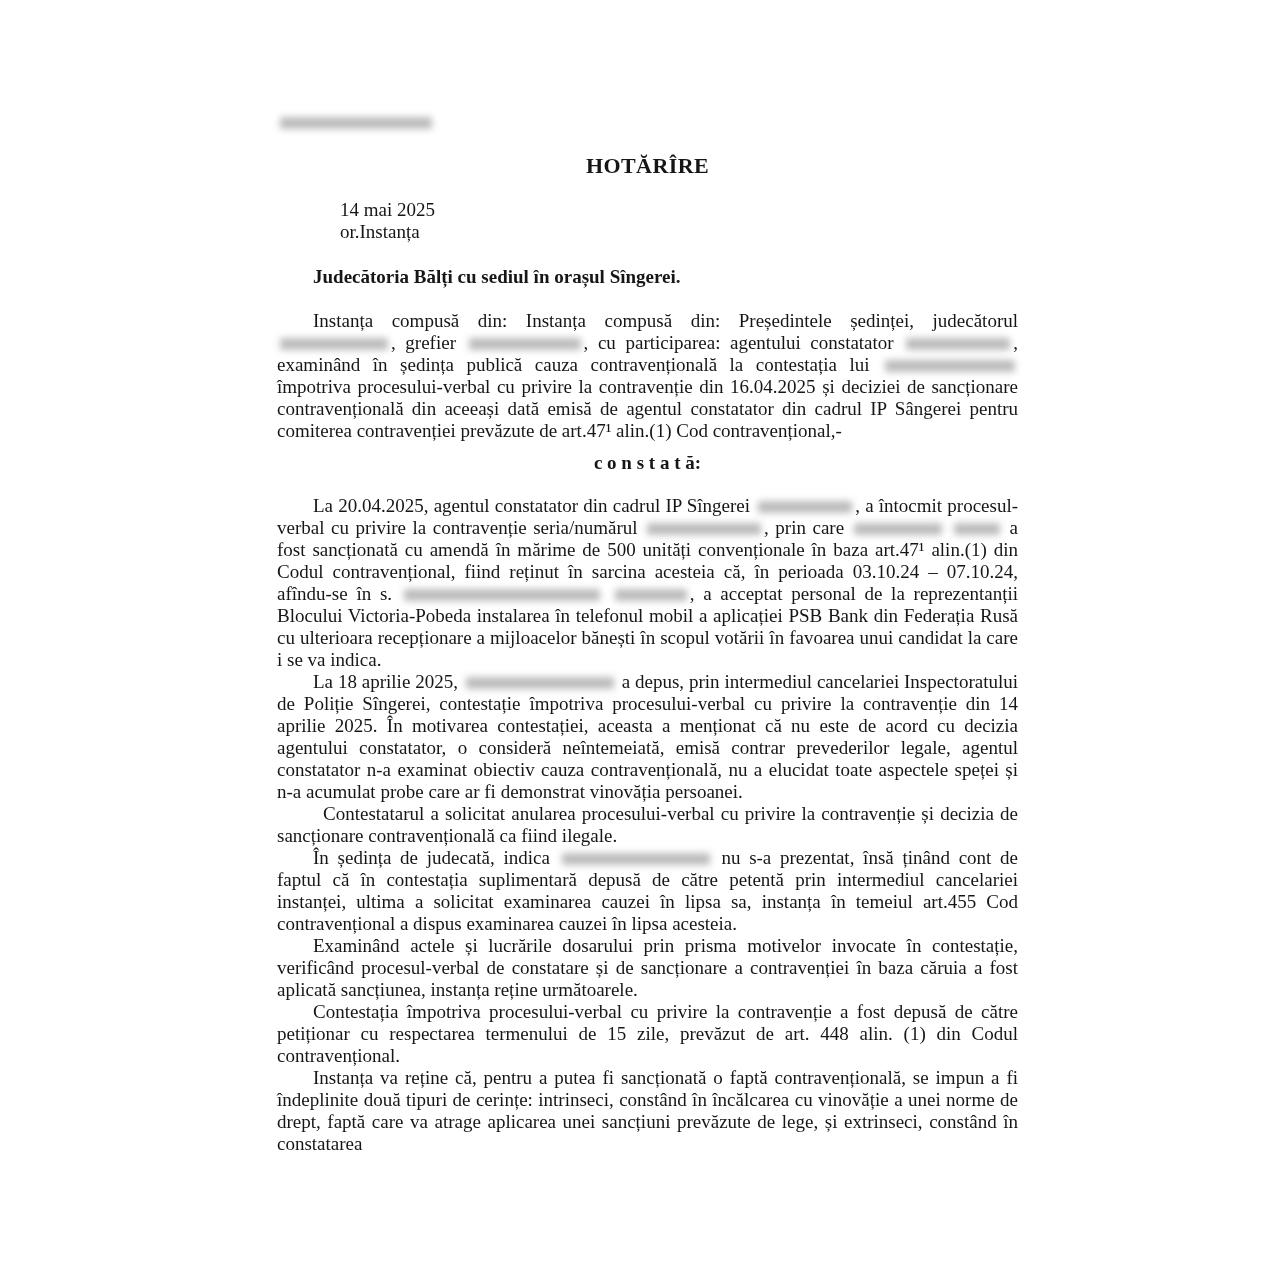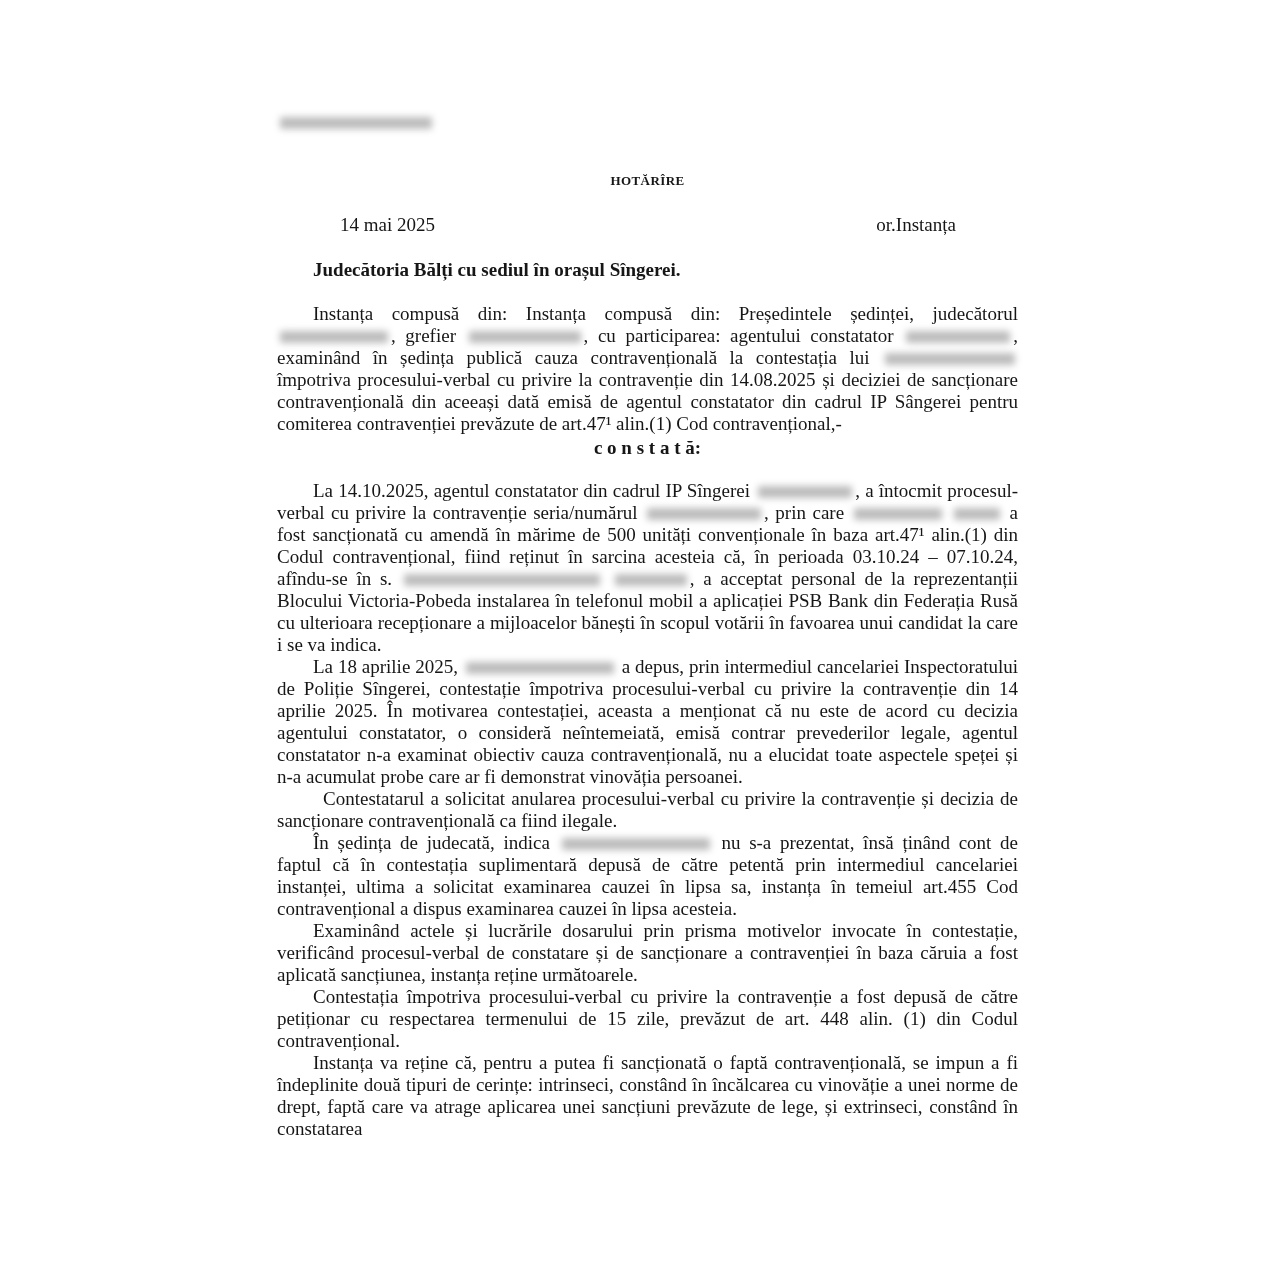--- a/index.html
+++ b/index.html
@@ -18,41 +18,42 @@
     filter:blur(0.3px);
   }
   .case-no{
     width:152px;height:13px;
     margin-left:22px;margin-top:2px;
     background:#8f8f8f;border-radius:2px;
     filter:blur(4px);opacity:0.55;
   }
   .title{
     text-align:center;font-weight:bold;
-    font-size:13px;line-height:24px;
-    margin-top:40px;letter-spacing:0.4px;
+    font-size:22px;line-height:24px;
+    margin-top:25px;letter-spacing:0.4px;
   }
   .subtitle{text-align:center;line-height:22px;margin-top:2px;}
   .dateline{
     display:flex;justify-content:space-between;
     margin-top:21px;padding:0 62px 0 63px;
     line-height:22px;
+    flex-direction:column;
   }
   .court{
     font-weight:bold;text-indent:36px;
     margin-top:23px;margin-bottom:22px;line-height:22px;
   }
   p.para{
     margin:0;text-align:justify;text-indent:36px;
     line-height:22px;
   }
   p.para.deep{text-indent:46px;}
   .constata{
     text-align:center;font-weight:bold;
-    margin:2px 0 21px 0;line-height:22px;
+    margin:10px 0 21px 0;line-height:22px;
   }
   .redact{
     display:inline-block;
     height:12px;border-radius:2px;
     background:#a2a2a2;
     filter:blur(3.5px);opacity:0.72;
     vertical-align:-1px;
     margin:0 3px;
   }
   .case-redact{display:block;}
@@ -68,25 +69,25 @@
     <div class="title">HOTĂRÎRE</div>
 
     <div class="dateline">
       <span>14 mai 2025</span>
       <span>or.Instanța</span>
     </div>
 
     <div class="court">Judecătoria Bălți cu sediul în orașul Sîngerei.</div>
 
     <p class="para"><span>Instanța compusă din: Instanța compusă din: Președintele ședinței, judecătorul</span> <span class="redact" style="width:108px"></span><span>, grefier</span> <span class="redact" style="width:112px"></span><span>, cu participarea: agentului constatator</span> <span class="redact" style="width:104px"></span><span>, examinând în ședința publică cauza contravențională la contestația lui</span> <span class="redact" style="width:130px"></span>
-      <span>împotriva procesului-verbal cu privire la contravenție din 14.08.2025 și deciziei de sancționare contravențională din aceeași dată emisă de agentul constatator din cadrul IP Sângerei pentru comiterea contravenției prevăzute de art.47¹ alin.(1) Cod contravențional,-</span></p>
+      <span>împotriva procesului-verbal cu privire la contravenție din 16.04.2025 și deciziei de sancționare contravențională din aceeași dată emisă de agentul constatator din cadrul IP Sângerei pentru comiterea contravenției prevăzute de art.47¹ alin.(1) Cod contravențional,-</span></p>
 
     <div class="constata">c o n s t a t ă:</div>
 
-    <p class="para"><span>La 14.10.2025, agentul constatator din cadrul IP Sîngerei</span> <span class="redact" style="width:94px"></span><span>, a întocmit procesul-verbal cu privire la contravenție seria/numărul</span> <span class="redact" style="width:114px"></span><span>, prin care</span> <span class="redact" style="width:88px"></span> <span class="redact" style="width:46px"></span>
+    <p class="para"><span>La 20.04.2025, agentul constatator din cadrul IP Sîngerei</span> <span class="redact" style="width:94px"></span><span>, a întocmit procesul-verbal cu privire la contravenție seria/numărul</span> <span class="redact" style="width:114px"></span><span>, prin care</span> <span class="redact" style="width:88px"></span> <span class="redact" style="width:46px"></span>
       <span>a fost sancționată cu amendă în mărime de 500 unități convenționale în baza art.47¹ alin.(1)  din Codul contravențional, fiind reținut în sarcina acesteia că, în perioada 03.10.24 – 07.10.24, afîndu-se în s.</span> <span class="redact" style="width:196px"></span> <span class="redact" style="width:72px"></span><span>, a acceptat personal de la reprezentanții Blocului Victoria-Pobeda instalarea în telefonul mobil a aplicației PSB Bank din Federația Rusă cu ulterioara recepționare  a mijloacelor bănești în scopul votării în favoarea unui candidat la care i se va indica.</span></p>
 
     <p class="para"><span>La 18 aprilie 2025,</span> <span class="redact" style="width:148px"></span>
       <span>a depus, prin intermediul cancelariei Inspectoratului de Poliție Sîngerei, contestație împotriva procesului-verbal cu privire la contravenție din 14 aprilie 2025. În motivarea contestației, aceasta a menționat că nu este de acord cu decizia agentului constatator, o consideră neîntemeiată, emisă contrar prevederilor legale, agentul constatator n-a examinat obiectiv cauza contravențională, nu a elucidat toate aspectele speței și n-a acumulat probe care ar fi demonstrat vinovăția persoanei.</span></p>
 
     <p class="para deep"><span>Contestatarul a solicitat anularea procesului-verbal cu privire la contravenție și decizia de sancționare contravențională ca fiind ilegale.</span></p>
 
     <p class="para"><span>În ședința de judecată, indica</span> <span class="redact" style="width:148px"></span>
       <span>nu s-a prezentat, însă ținând cont de faptul că în contestația suplimentară depusă de către petentă prin intermediul cancelariei instanței, ultima a solicitat examinarea cauzei în lipsa sa,  instanța în temeiul art.455 Cod contravențional a dispus examinarea cauzei în lipsa acesteia.</span></p>
 

